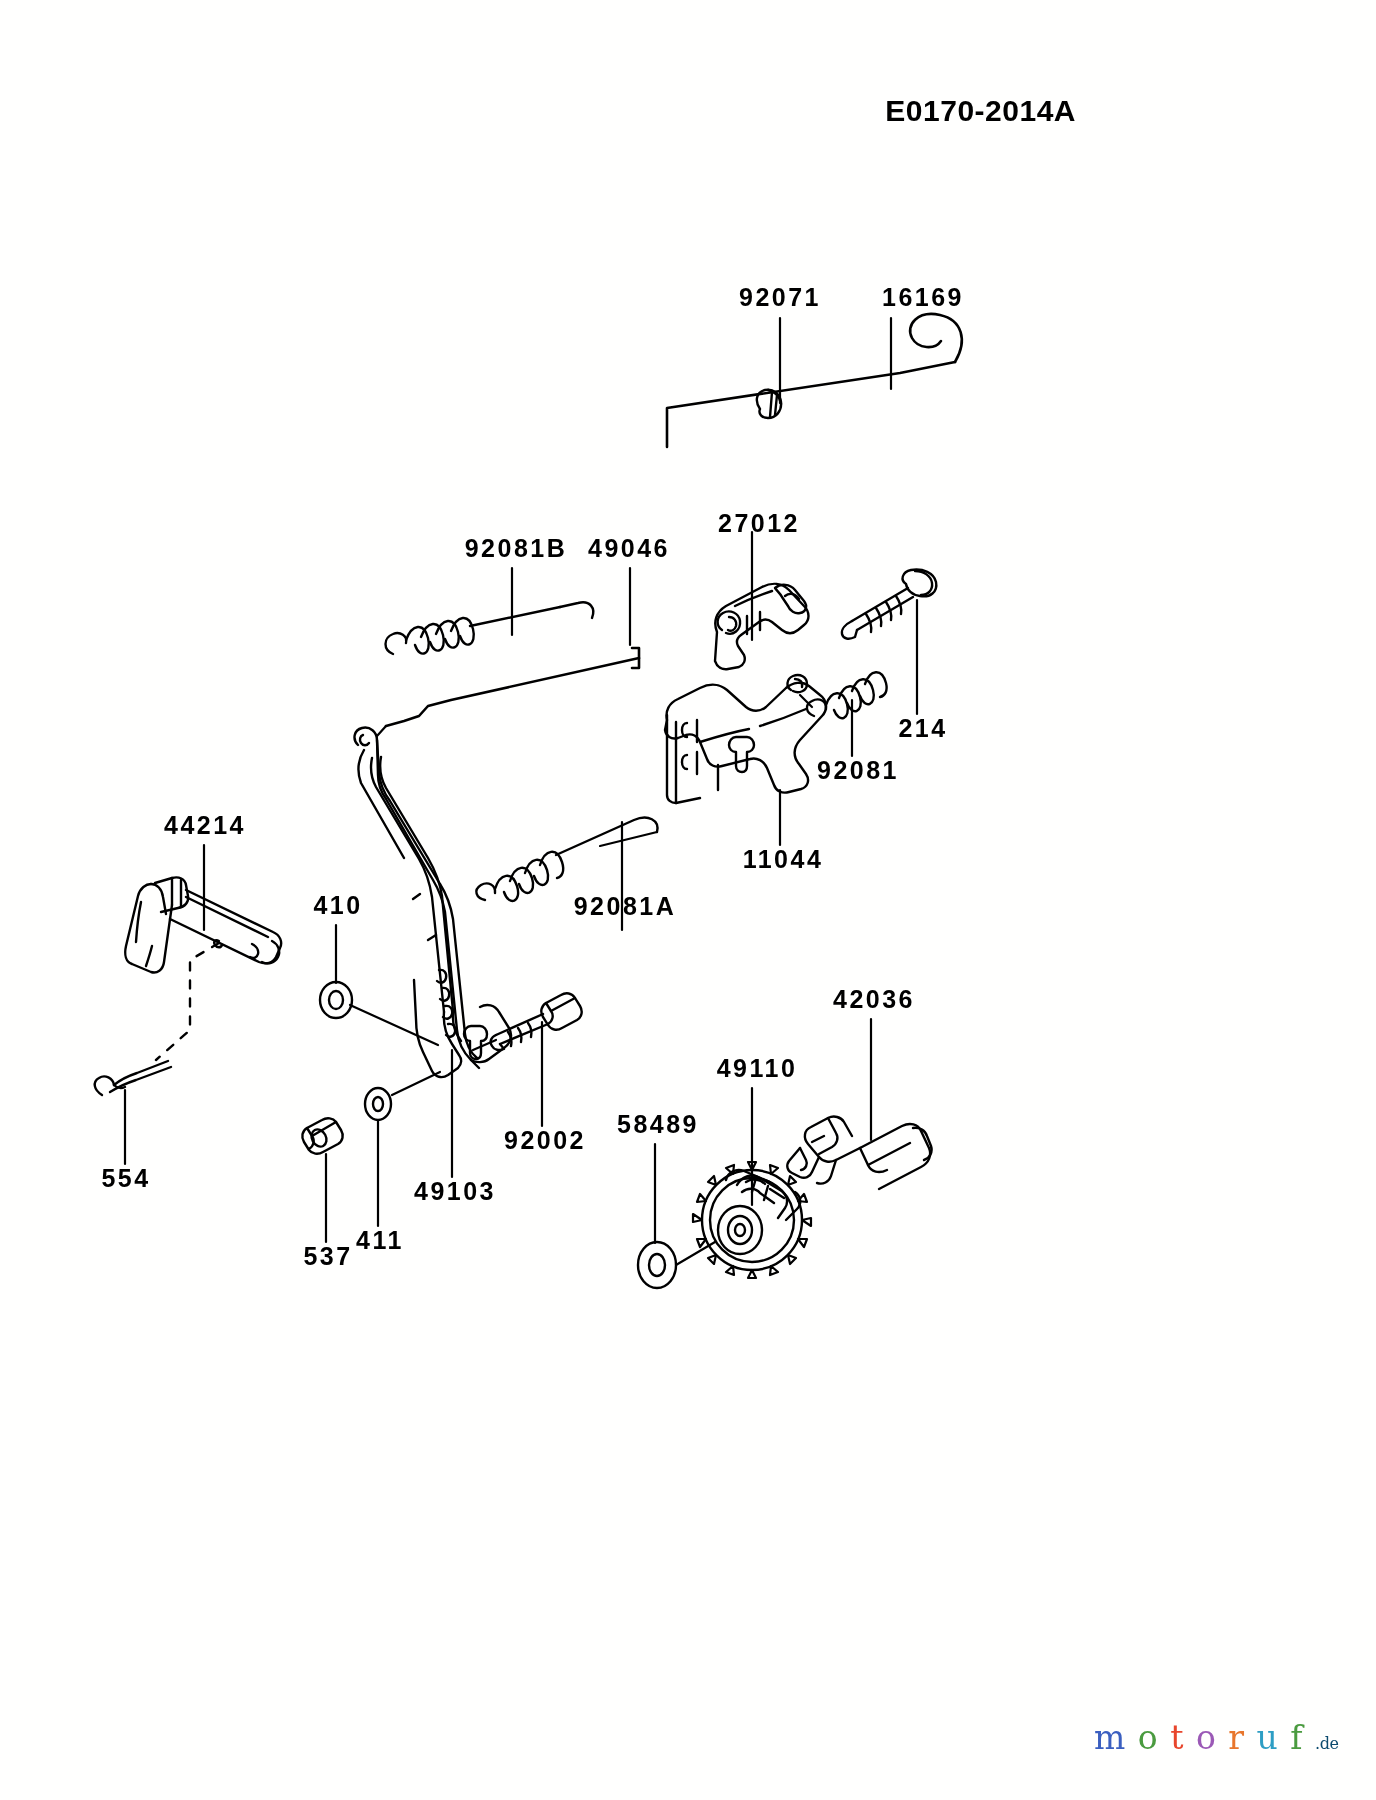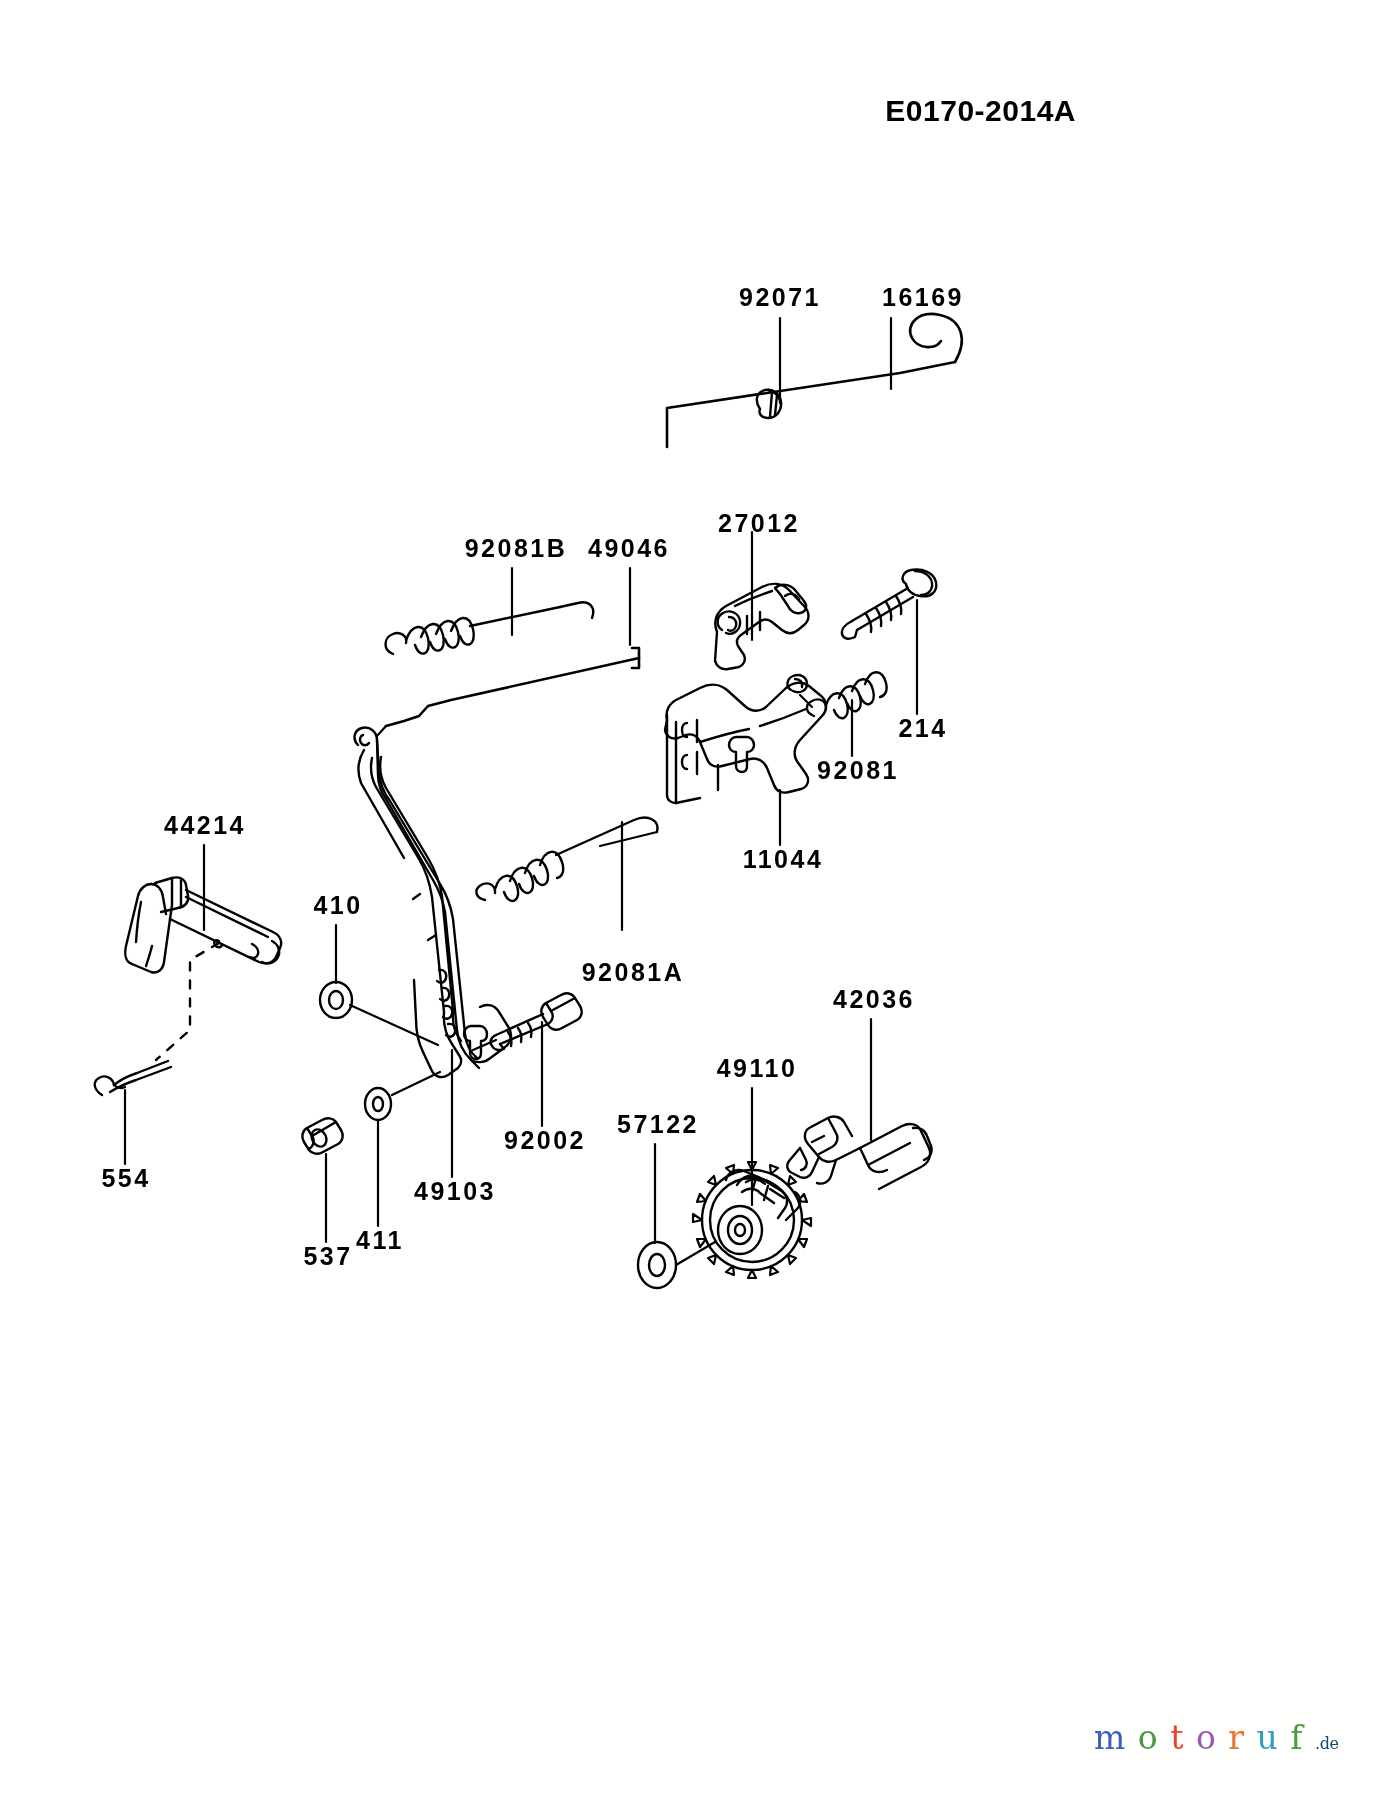--- a/index.html
+++ b/index.html
@@ -441,24 +441,24 @@
   <div class="part-label" style="left:780px; top:283px;">92071</div>
   <div class="part-label" style="left:923px; top:283px;">16169</div>
   <div class="part-label" style="left:516px; top:534px;">92081B</div>
   <div class="part-label" style="left:629px; top:534px;">49046</div>
   <div class="part-label" style="left:759px; top:509px;">27012</div>
   <div class="part-label" style="left:923px; top:714px;">214</div>
   <div class="part-label" style="left:858px; top:756px;">92081</div>
   <div class="part-label" style="left:783px; top:845px;">11044</div>
   <div class="part-label" style="left:205px; top:811px;">44214</div>
   <div class="part-label" style="left:338px; top:891px;">410</div>
-  <div class="part-label" style="left:625px; top:958px;margin-left:8px;">92081A</div>
+  <div class="part-label" style="left:625px; top:892px;">92081A</div>
   <div class="part-label" style="left:874px; top:985px;">42036</div>
   <div class="part-label" style="left:757px; top:1054px;">49110</div>
-  <div class="part-label" style="left:658px; top:1110px;">57122</div>
+  <div class="part-label" style="left:658px; top:1110px;">58489</div>
   <div class="part-label" style="left:545px; top:1126px;">92002</div>
   <div class="part-label" style="left:126px; top:1164px;">554</div>
   <div class="part-label" style="left:455px; top:1177px;">49103</div>
   <div class="part-label" style="left:380px; top:1226px;">411</div>
   <div class="part-label" style="left:328px; top:1242px;">537</div>
 
   <div id="watermark">
     <span><span style="color: rgb(59, 95, 192);">m</span><span style="color: rgb(74, 155, 63);">o</span><span style="color: rgb(232, 70, 44);">t</span><span style="color: rgb(155, 89, 182);">o</span><span style="color: rgb(232, 118, 44);">r</span><span style="color: rgb(46, 158, 196);">u</span><span style="color: rgb(74, 155, 63);">f</span></span><span class="wm-de">.de</span>
   </div>
 

